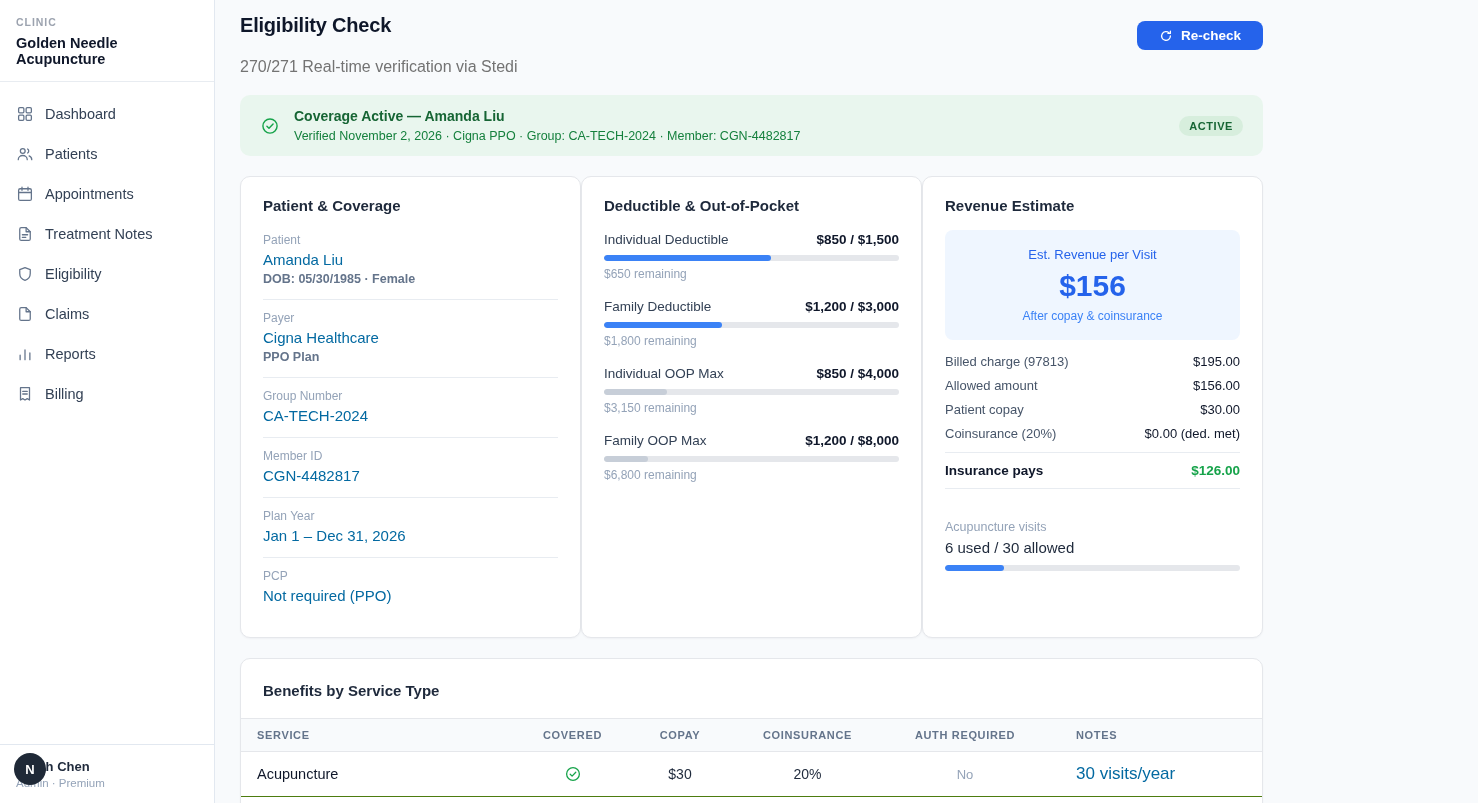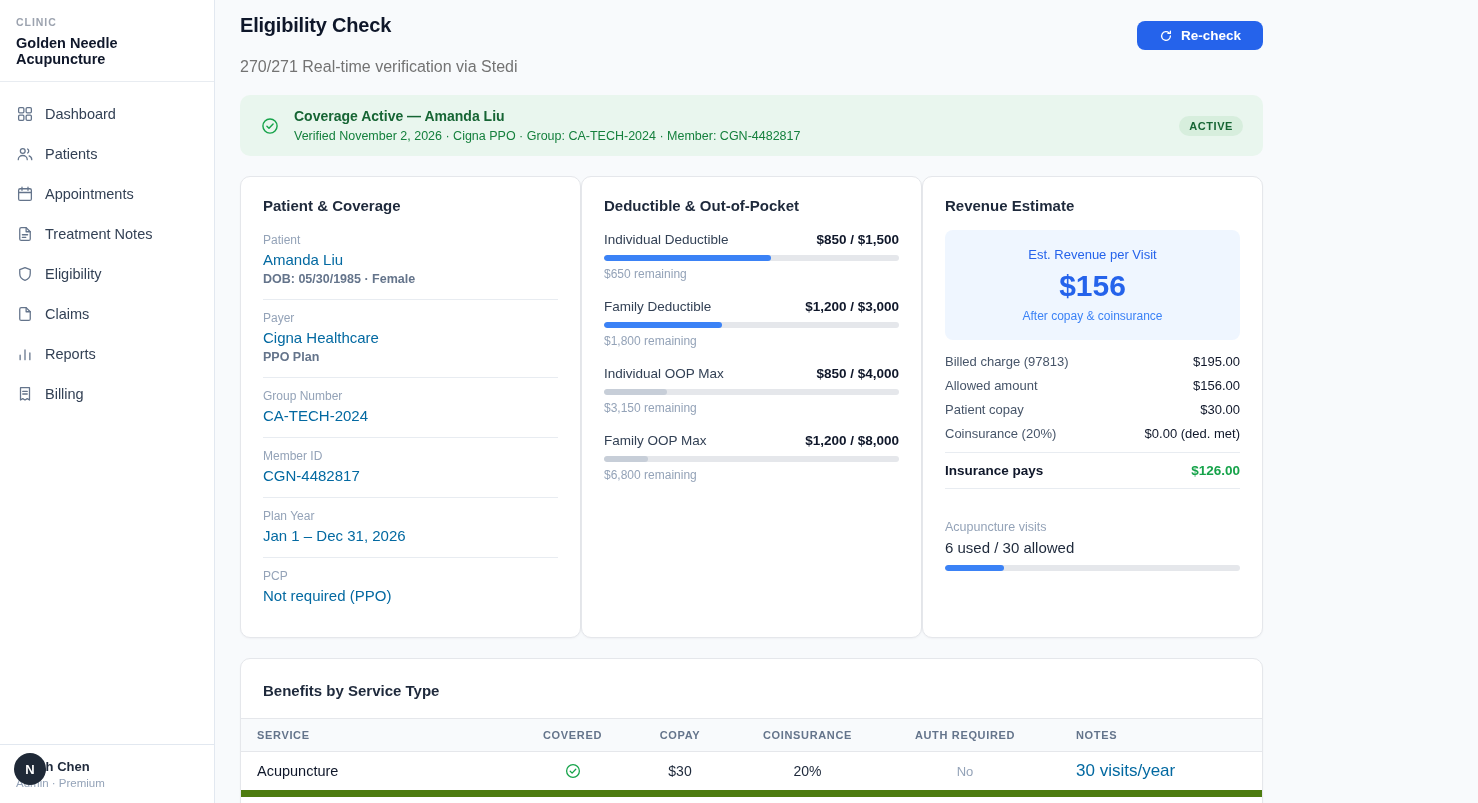--- a/index.html
+++ b/index.html
@@ -164,21 +164,21 @@
   .thead {
     background: #f8fafc;
     border-top: 1px solid #e5e7eb;
     border-bottom: 1px solid #e5e7eb;
     height: 34px;
   }
   .th {
     font-size: 11px; font-weight: 700; letter-spacing: 0.06em;
     color: #64748b; text-transform: uppercase;
   }
-  .trow { height: 45px; border-bottom: 7px solid #4d7c0f; }
+  .trow { height: 45px; border-bottom: 1px solid #4d7c0f; }
   .c-center { text-align: center; }
   .c-notes { padding-left: 16px; }
   .cell-service { font-size: 14.5px; color: #0f172a; }
   .cell-num { font-size: 14px; color: #1e293b; }
   .cell-auth { font-size: 13px; color: #94a3b8; }
   .cell-notes { font-size: 17px; color: #0369a1; }
   .check-wrap { display: inline-flex; width: 18px; height: 18px; color: #16a34a; vertical-align: middle; }
   .check-wrap svg { width: 18px; height: 18px; }
 
   svg { fill: none; stroke: currentColor; stroke-width: 1.7; stroke-linecap: round; stroke-linejoin: round; }

